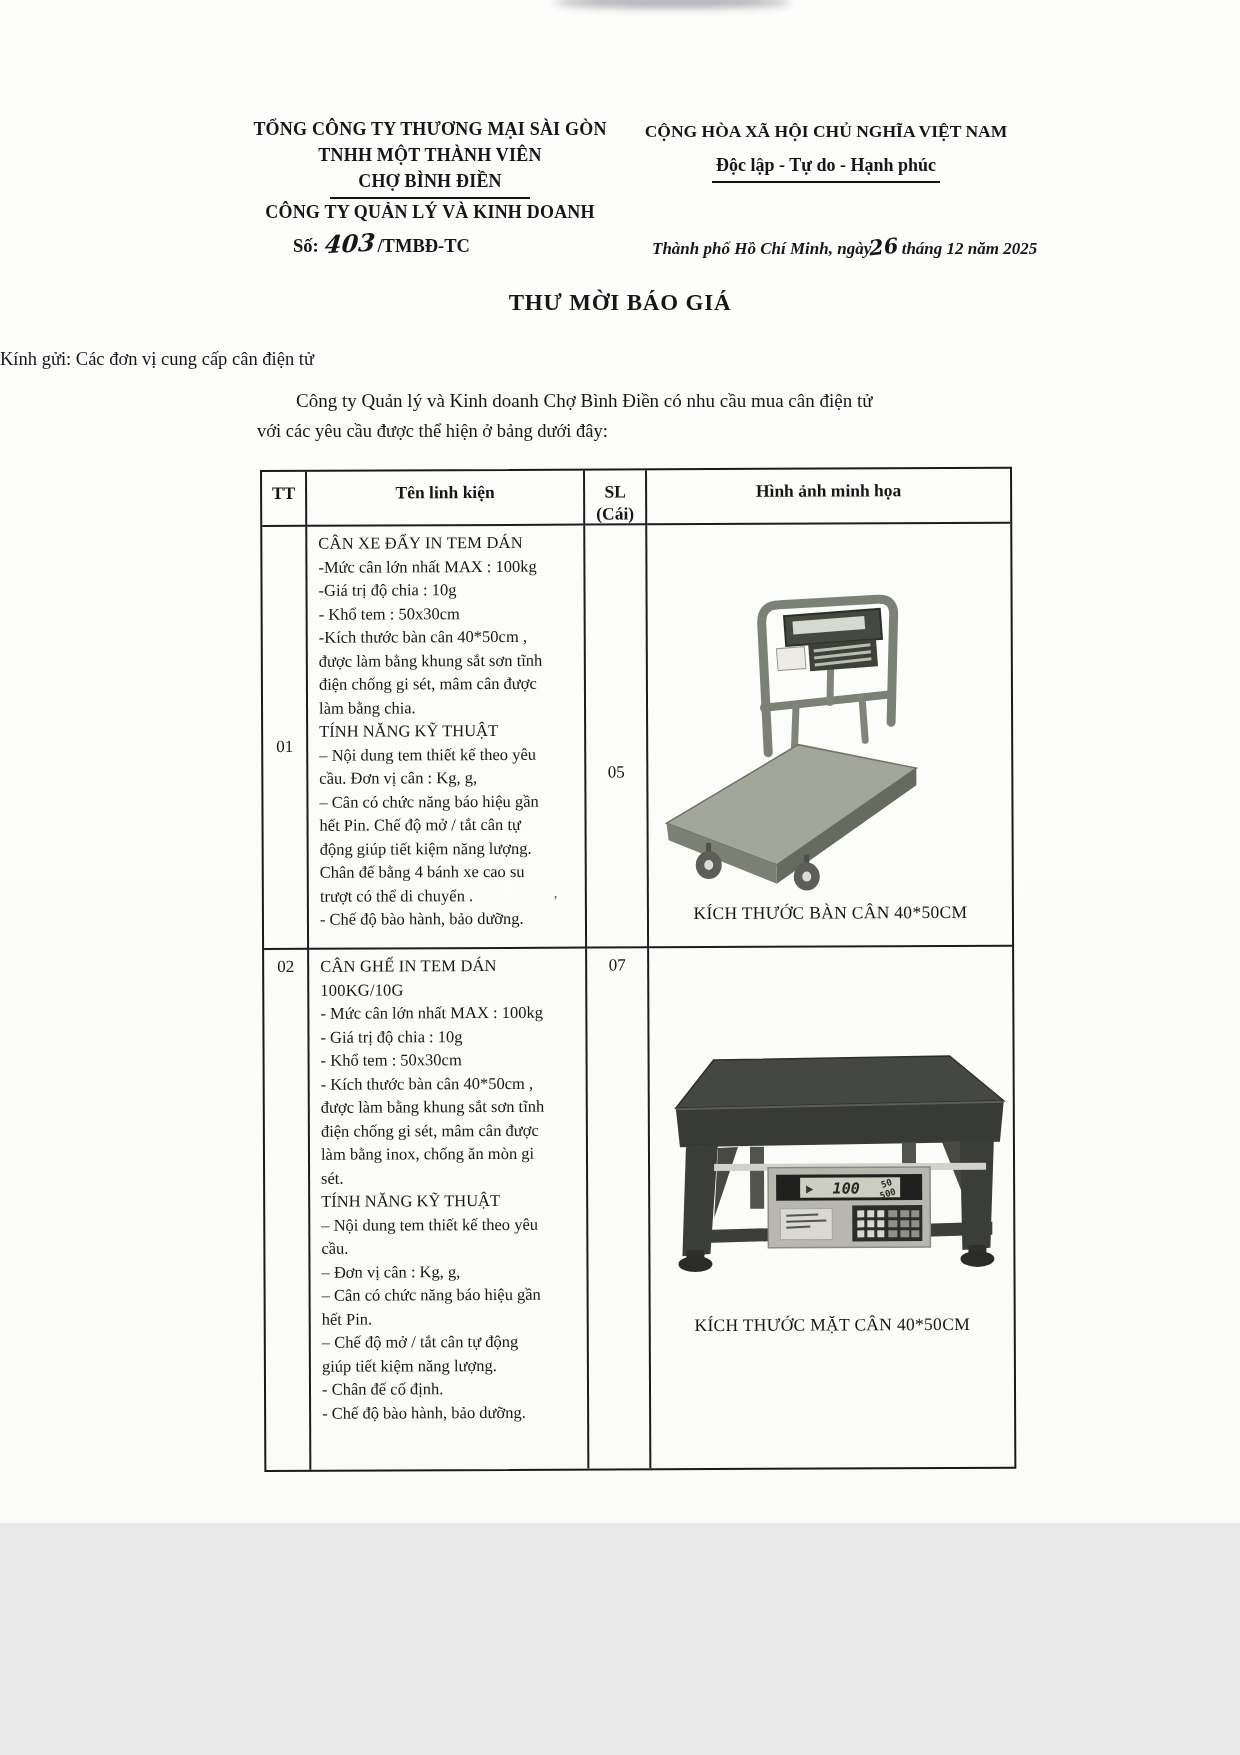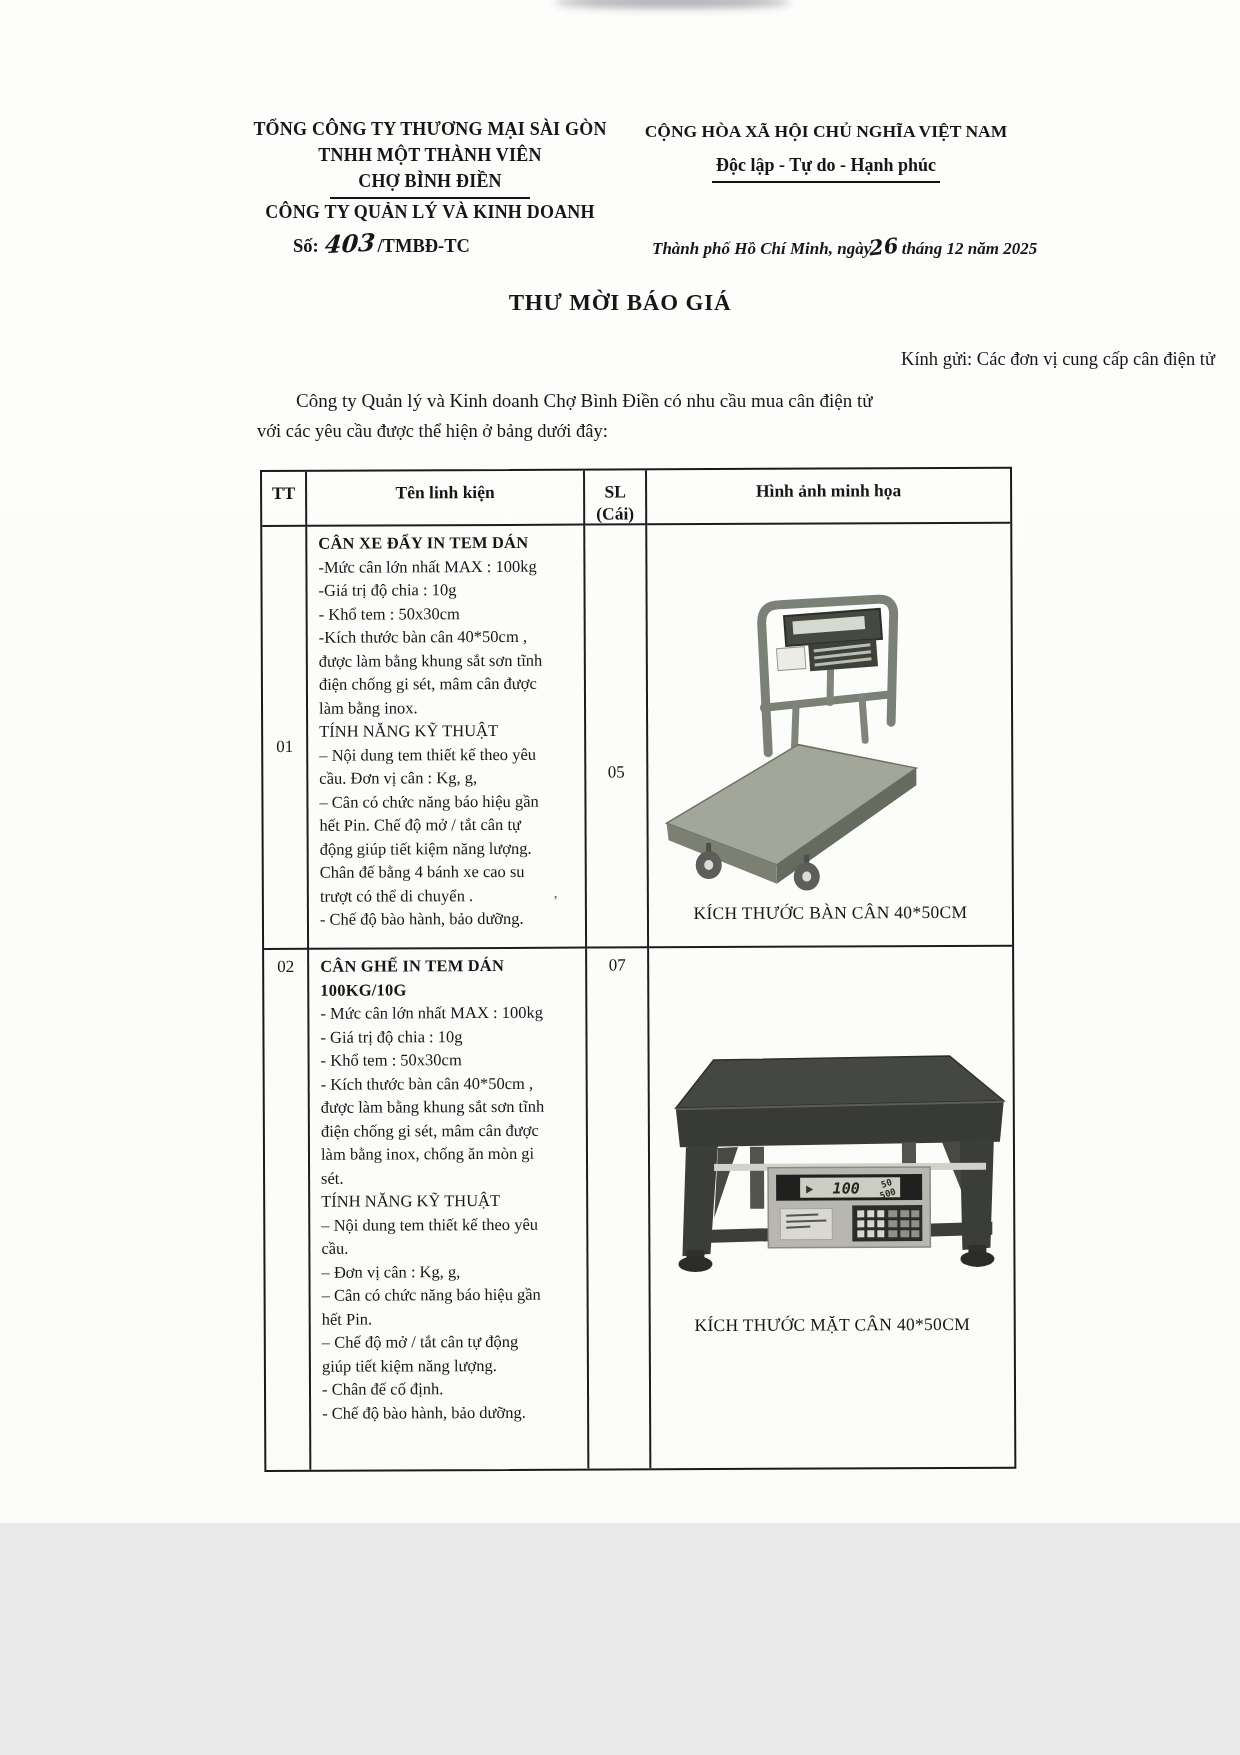--- a/index.html
+++ b/index.html
@@ -20,21 +20,21 @@
   .nat .u{display:inline-block; border-bottom:2px solid #141414; padding:0 4px 3px; font-size:18px;margin-top:8px;}
   .doc-no{position:absolute; left:293px; top:229px; font-size:18.5px; font-weight:bold;}
   .hand{display:inline-block; font-style:italic; font-family:"DejaVu Serif",serif;
     font-size:24px; transform:rotate(-3deg) skewX(-8deg); margin:0 2px; font-weight:bold;}
   .dateline{position:absolute; left:652px; top:234px; font-style:italic; font-weight:bold;
     font-size:17px; white-space:nowrap;}
   .dateline .day{display:inline-block; font-size:21px; transform:rotate(-6deg);
     margin:0 -1px 0 -2px; font-family:"DejaVu Serif",serif;}
   .title{position:absolute; left:0; top:290px; width:1240px; text-align:center;
     font-weight:bold; font-size:23px; letter-spacing:.8px;}
-  .greeting{position:absolute; left:0; top:349px; width:1215px; text-align:right; font-size:18.5px;}
+  .greeting{position:absolute; left:0; top:349px; width:1215px; text-align:left; font-size:18.5px;}
   .intro1{position:absolute; left:296px; top:390px; font-size:19px;}
   .intro2{position:absolute; left:257px; top:421px; font-size:18.5px;}
   
   .spec-table{
     position:absolute; left:260px; top:470px; width:748px;
     display:grid; grid-template-columns:45px 278px 62px 363px;
     grid-template-rows:55px 423px 520px;
     border:2.5px solid #1a1a1a;
     transform:rotate(-0.25deg); transform-origin:0 0;
     background:transparent;
@@ -42,21 +42,21 @@
   .c{border-right:2px solid #1d1d1d; border-bottom:2px solid #1d1d1d; box-sizing:border-box;
      overflow:hidden; position:relative;}
   .c.lc{border-right:none;}
   .c.lr{border-bottom:none;}
   .th{font-weight:bold; font-size:17.5px; text-align:center; padding-top:10px; line-height:22px;}
   .cell-num{font-size:17px; text-align:center;}
   .pt-01{padding-top:210px;} .pt-05{padding-top:237px;}
   .pt-02{padding-top:7px;}  .pt-07{padding-top:7px;}
   .cell-name{padding:5px 4px 0 11px; font-size:16.5px; line-height:23.5px;}
   .cell-name div{white-space:nowrap;}
-  .b{font-weight:bold; letter-spacing:.2px;}
+  .b{font-weight:normal; letter-spacing:.2px;}
   .caption{position:absolute; left:0; width:100%; text-align:center; font-size:17.5px;
     letter-spacing:.3px; white-space:nowrap;}
   .cap1{top:378px;} .cap2{top:367px;}
   .illu{position:absolute; left:0;}
   .tick{position:absolute; left:553px; top:893px; font-size:15px; color:#555;}
   
   .badge{position:absolute; left:1040px; top:1668px; width:170px; height:64px;
     border:2px dashed #9b9b9b; background:#fbfbfa; box-sizing:border-box;
     font-family:"Liberation Sans","DejaVu Sans",sans-serif; text-align:center;}
   .badge .sw{color:#8c8c8c; font-size:13px; margin-top:25px; letter-spacing:.3px;}
@@ -113,21 +113,21 @@
 
     <div class="c cell-num pt-01">01</div>
     <div class="c cell-name">
         <div class="b">CÂN XE ĐẨY IN TEM DÁN</div>
         <div>-Mức cân lớn nhất MAX : 100kg</div>
         <div>-Giá trị độ chia : 10g</div>
         <div>- Khổ tem : 50x30cm</div>
         <div>-Kích thước bàn cân 40*50cm ,</div>
         <div>được làm bằng khung sắt sơn tĩnh</div>
         <div>điện chống gi sét, mâm cân được</div>
-        <div>làm bằng inox.</div>
+        <div>làm bằng chia.</div>
         <div>TÍNH NĂNG KỸ THUẬT</div>
         <div> – Nội dung tem thiết kế theo yêu</div>
         <div>cầu. Đơn vị cân : Kg, g,</div>
         <div>– Cân có chức năng báo hiệu gần</div>
         <div>hết Pin. Chế độ mở / tắt cân tự</div>
         <div>động giúp tiết kiệm năng lượng.</div>
         <div>Chân đế bằng 4 bánh xe cao su</div>
         <div>trượt có thể di chuyển .</div>
         <div>- Chế độ bào hành, bảo dưỡng.</div>
       </div>

